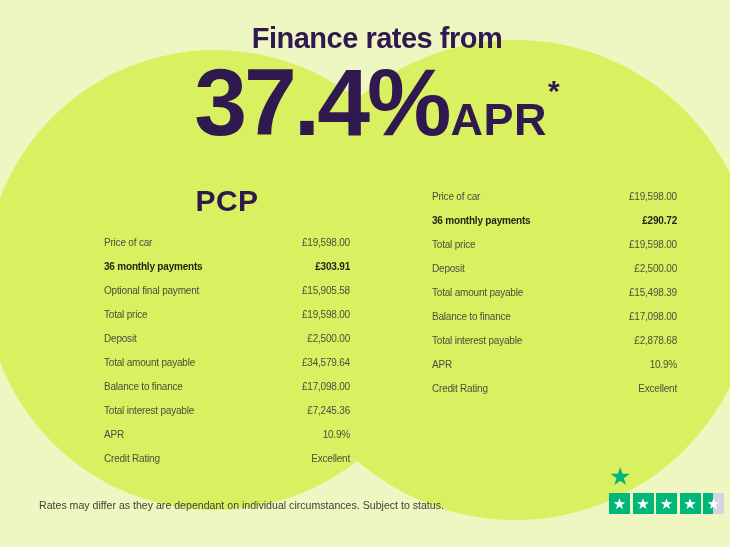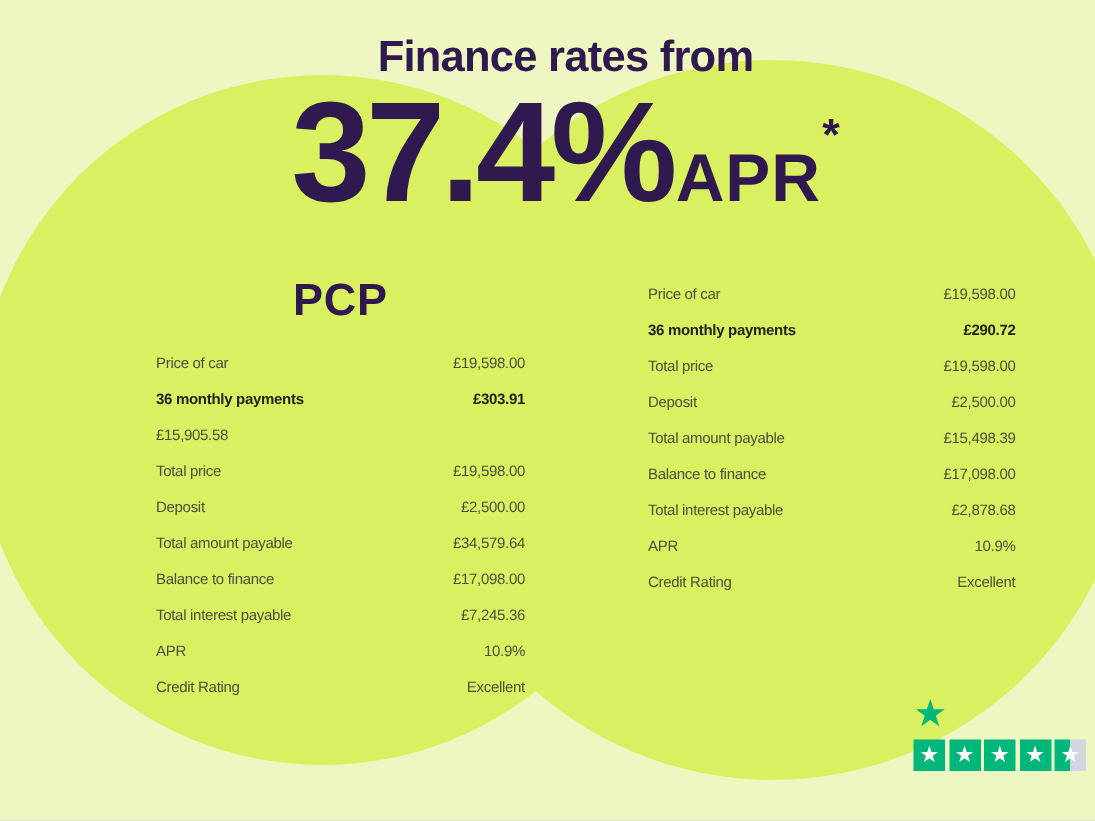--- a/index.html
+++ b/index.html
@@ -83,20 +83,21 @@
       <div class="rows">
           <div class="row">
             <span class="lbl">Price of car</span>
             <span class="val">£19,598.00</span>
           </div>
           <div class="row bold">
             <span class="lbl">36 monthly payments</span>
             <span class="val">£303.91</span>
           </div>
           <div class="row">
+            <span class="lbl">Optional final payment</span>
             <span class="val">£15,905.58</span>
           </div>
           <div class="row">
             <span class="lbl">Total price</span>
             <span class="val">£19,598.00</span>
           </div>
           <div class="row">
             <span class="lbl">Deposit</span>
             <span class="val">£2,500.00</span>
           </div>
@@ -158,20 +159,21 @@
             <span class="val">10.9%</span>
           </div>
           <div class="row">
             <span class="lbl">Credit Rating</span>
             <span class="val">Excellent</span>
           </div>
         </div>
     </div>
 
     <div class="disclaimer">
+      <div>Rates may differ as they are dependant on individual circumstances. Subject to status.</div>
     </div>
 
     <div class="trustpilot">
       <div class="tp-logo">
         <span class="tp-logo-star">★</span>
       </div>
       <div class="tp-stars">
           <div class="tp-box full">
             <span class="tp-star">★</span>
           </div>

